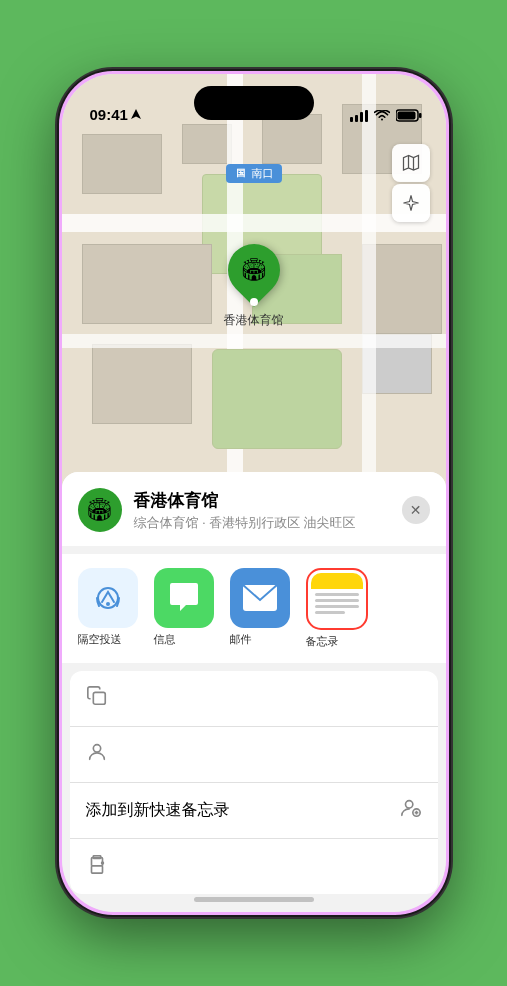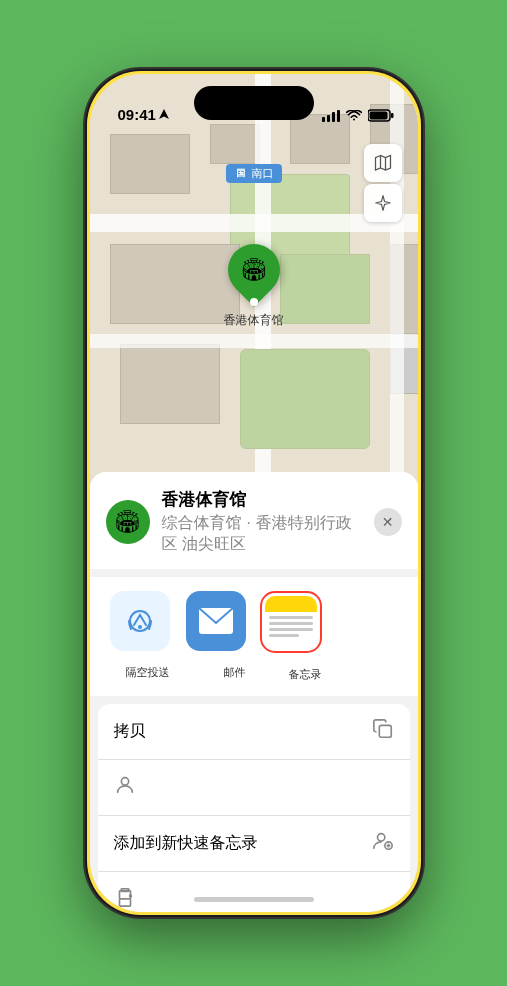--- a/index.html
+++ b/index.html
@@ -6,23 +6,23 @@
     body {
       width: 507px;
       height: 986px;
       background: #5db85d;
       display: flex;
       align-items: center;
       justify-content: center;
       font-family: -apple-system, 'PingFang SC', 'Helvetica Neue', sans-serif;
     }
     .phone {
-      width: 334px;
+      width: 390px;
       height: 844px;
-      background: #fde047;
+      background: #f0abfc;
       border-radius: 54px;
       position: relative;
       box-shadow: 0 0 0 2px #1a1a1a, 0 0 0 4px #333, 0 20px 60px rgba(0,0,0,0.5);
       overflow: hidden;
     }
     .phone-inner {
       position: absolute;
       top: 3px; left: 3px; right: 3px; bottom: 3px;
       background: #e8e8e8;
       border-radius: 52px;
@@ -207,23 +207,24 @@
     }
     .location-info {
       flex: 1;
     }
     .location-name {
       font-size: 17px;
       font-weight: 600;
       color: #000;
     }
     .location-sub {
-      font-size: 16px;
+      font-size: 13px;
       color: #888;
       margin-top: 2px;
+      font-family: Liberation Serif, serif;
     }
     .close-btn {
       width: 28px;
       height: 28px;
       background: #e0e0e0;
       border-radius: 50%;
       display: flex;
       align-items: center;
       justify-content: center;
       font-size: 14px;
@@ -235,22 +236,22 @@
       background: #fff;
       padding: 14px 16px;
       display: flex;
       gap: 12px;
       overflow-x: hidden;
       margin-bottom: 8px;
     }
     .share-item {
       display: flex;
       flex-direction: column;
-      align-items: flex-end;
-      gap: 14px;
+      align-items: flex-start;
+      gap: 4px;
       min-width: 64px;
     }
     .share-icon {
       width: 60px;
       height: 60px;
       border-radius: 14px;
       display: flex;
       align-items: center;
       justify-content: center;
       font-size: 28px;
@@ -460,20 +461,28 @@
               <circle cx="16" cy="16" r="10" fill="none" stroke="#4a90d9" stroke-width="2"></circle>
               <path d="M10 20 L16 10 L22 20" fill="none" stroke="#4a90d9" stroke-width="2" stroke-linecap="round"></path>
               <circle cx="16" cy="22" r="2" fill="#4a90d9"></circle>
               <path d="M7 24 Q5 20 5 16" fill="none" stroke="#4a90d9" stroke-width="2" stroke-linecap="round"></path>
               <path d="M25 24 Q27 20 27 16" fill="none" stroke="#4a90d9" stroke-width="2" stroke-linecap="round"></path>
             </svg>
           </div>
           <div class="share-label">隔空投送</div>
         </div>
 
+        <div class="share-item">
+          <div class="share-icon messages" style="background:#4cd964;">
+            <svg width="32" height="30" viewBox="0 0 32 30">
+              <path d="M2 2 Q2 0 4 0 L28 0 Q30 0 30 2 L30 20 Q30 22 28 22 L18 22 L12 28 L12 22 L4 22 Q2 22 2 20 Z" fill="#fff"></path>
+            </svg>
+          </div>
+          <div class="share-label">信息</div>
+        </div>
 
         <div class="share-item">
           <div class="share-icon mail" style="background:#4a90d9;">
             <svg width="34" height="26" viewBox="0 0 34 26">
               <rect x="0" y="0" width="34" height="26" rx="3" fill="white"></rect>
               <path d="M0 0 L17 15 L34 0" fill="none" stroke="#4a90d9" stroke-width="2"></path>
             </svg>
           </div>
           <div class="share-label">邮件</div>
         </div>
@@ -491,21 +500,20 @@
             </div>
           </div>
           <div class="share-label">备忘录</div>
         </div>
 
       </div>
 
       <div class="action-list">
 
         <div class="action-item">
-          <span class="action-label">拷贝</span>
           <span class="action-icon">
             <svg width="22" height="22" viewBox="0 0 24 24" fill="none" stroke="#888" stroke-width="1.8">
               <rect x="8" y="8" width="13" height="13" rx="2"></rect>
               <path d="M5 15H4a2 2 0 01-2-2V4a2 2 0 012-2h9a2 2 0 012 2v1"></path>
             </svg>
           </span>
         </div>
 
         <div class="action-item">
           <span class="action-icon">

